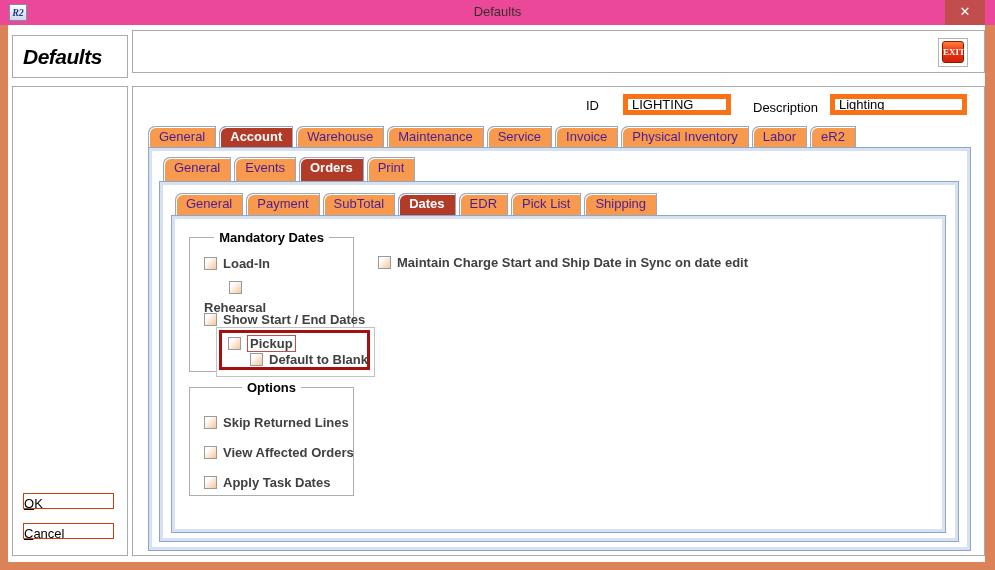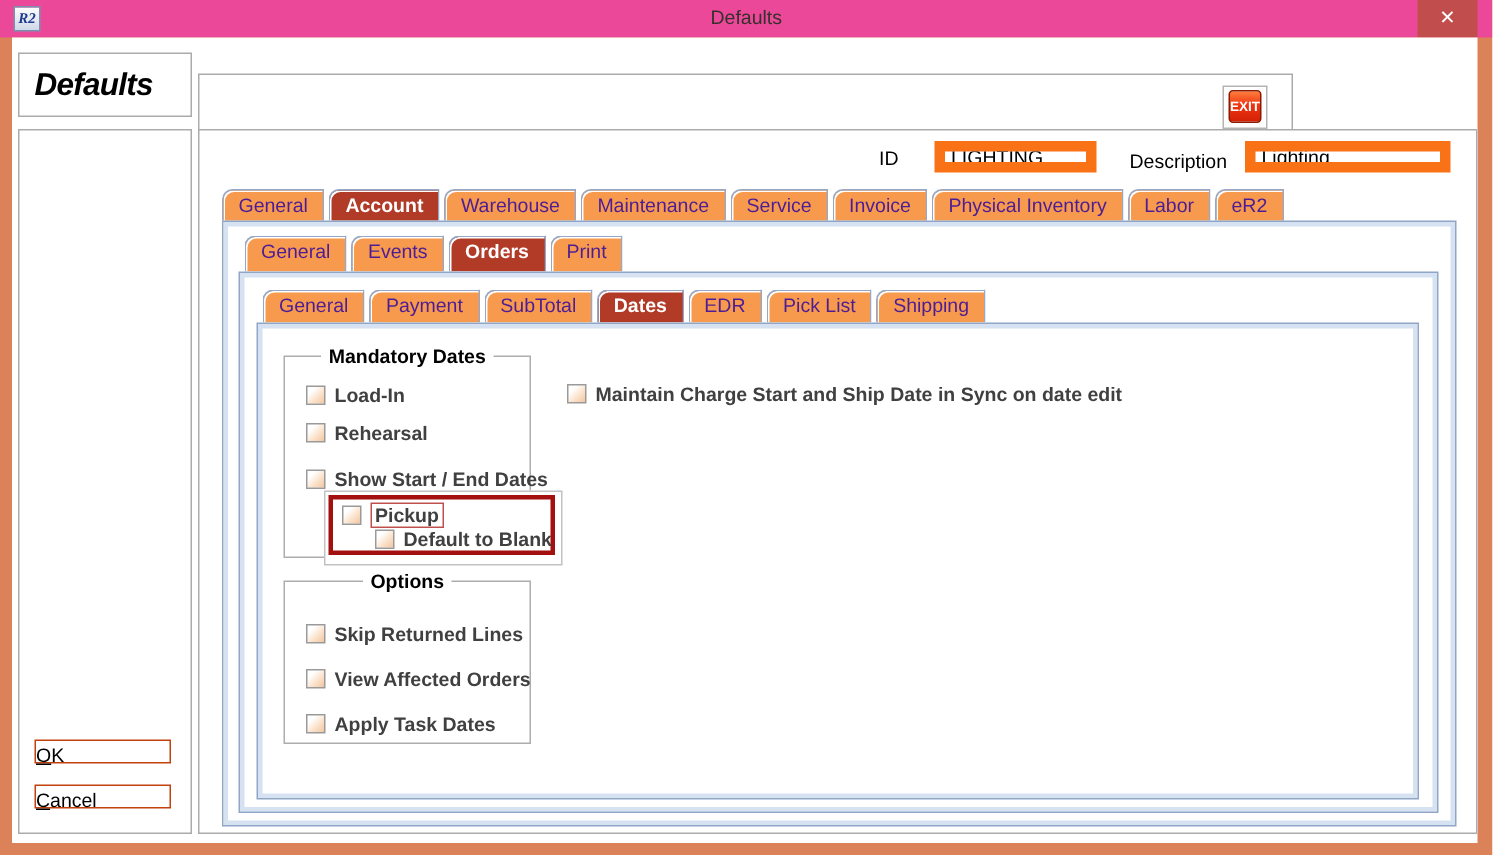--- a/index.html
+++ b/index.html
@@ -21,21 +21,21 @@
   .box { position:absolute; background:#fff; border:1px solid #ABABAB; }
 
   .defaults-title { font-style:italic; font-weight:bold; font-size:21px; color:#000; padding:9px 0 0 10px; letter-spacing:-0.5px; }
 
   .exit-frame { position:absolute; right:16px; top:7px; width:30px; height:29px; border:1px solid #b4b4b4; background:#fff; }
   .exit-btn { position:absolute; left:3px; top:2px; width:22px; height:22px; border:1px solid #8B1A00; border-radius:3px;
               background:linear-gradient(180deg,#ff7e3c 0%,#ee3512 45%,#d42107 100%);
               color:#fff; font-size:9px; font-weight:bold; text-align:center; line-height:20px; }
 
   .field-label { position:absolute; color:#000; }
-  .field-input { position:absolute; height:21px; border:7px solid #f97316; background:#fff; font-family:inherit; font-size:13px; padding:0 4px; color:#000; }
+  .field-input { position:absolute; height:21px; border:5px solid #f97316; background:#fff; font-family:inherit; font-size:13px; padding:0 4px; color:#000; }
 
   .tabrow { position:absolute; display:flex; align-items:flex-end; }
   .tab { height:100%; background:#F79A4D; border:1px solid #96A8C8; border-bottom:none; border-top-left-radius:7px;
          padding:2px 10px 0 10px; margin-right:3px; color:#4c1d95; white-space:nowrap;
          box-shadow:inset 1px 1px 0 #fff; }
   .tab.selected { background:#B13B27; color:#fff; font-weight:bold; }
 
   .sunken { position:absolute; background:#fff; border:1px solid #8FA6C6; box-shadow:inset 0 0 0 3px #D6E2F1; }
 
   .groupbox { position:absolute; border:1px solid #ADADAD; background:#fff; }
@@ -65,21 +65,21 @@
     <div class="title-text">Defaults</div>
     <div class="close-btn">✕</div>
   </div>
 
   <div class="body">
 
     <div class="box" style="left:4px; top:10px; width:116px; height:43px;">
       <div class="defaults-title">Defaults</div>
     </div>
 
-    <div class="box" style="left:124px; top:24px; width:730px; height:43px;">
+    <div class="box" style="left:124px; top:5px; width:853px; height:43px;font-family:Liberation Serif, serif;">
       <div class="exit-frame">
         <div class="exit-btn">EXIT</div>
       </div>
     </div>
 
     <div class="box" style="left:4px; top:61px; width:116px; height:470px;">
       <div class="action-btn" style="left:10px; top:406px;">
         <span class="btn-label">OK</span>
       </div>
       <div class="action-btn" style="left:10px; top:436px;">
@@ -129,21 +129,21 @@
 
           <div class="sunken" style="left:11px; top:33px; width:775px; height:318px;">
 
             <div class="groupbox" style="left:17px; top:21px; width:165px; height:135px;">
               <div class="group-title"><span>Mandatory Dates</span></div>
 
               <div class="cb-row" style="left:14px; top:18px;">
                 <span class="cb"></span>
                 <span class="cb-label">Load-In</span>
               </div>
-              <div class="cb-row" style="left:14px; top:43px;">
+              <div class="cb-row" style="left:14px; top:43px;flex-direction:column;">
                 <span class="cb"></span>
                 <span class="cb-label">Rehearsal</span>
               </div>
               <div class="cb-row" style="left:14px; top:74px;">
                 <span class="cb"></span>
                 <span class="cb-label">Show Start / End Dates</span>
               </div>
 
               <div class="pickup-gray" style="left:3px; top:89px; width:159px; height:50px;">
                 <div class="pickup-red" style="left:2px; top:2px; width:151px; height:40px;">

